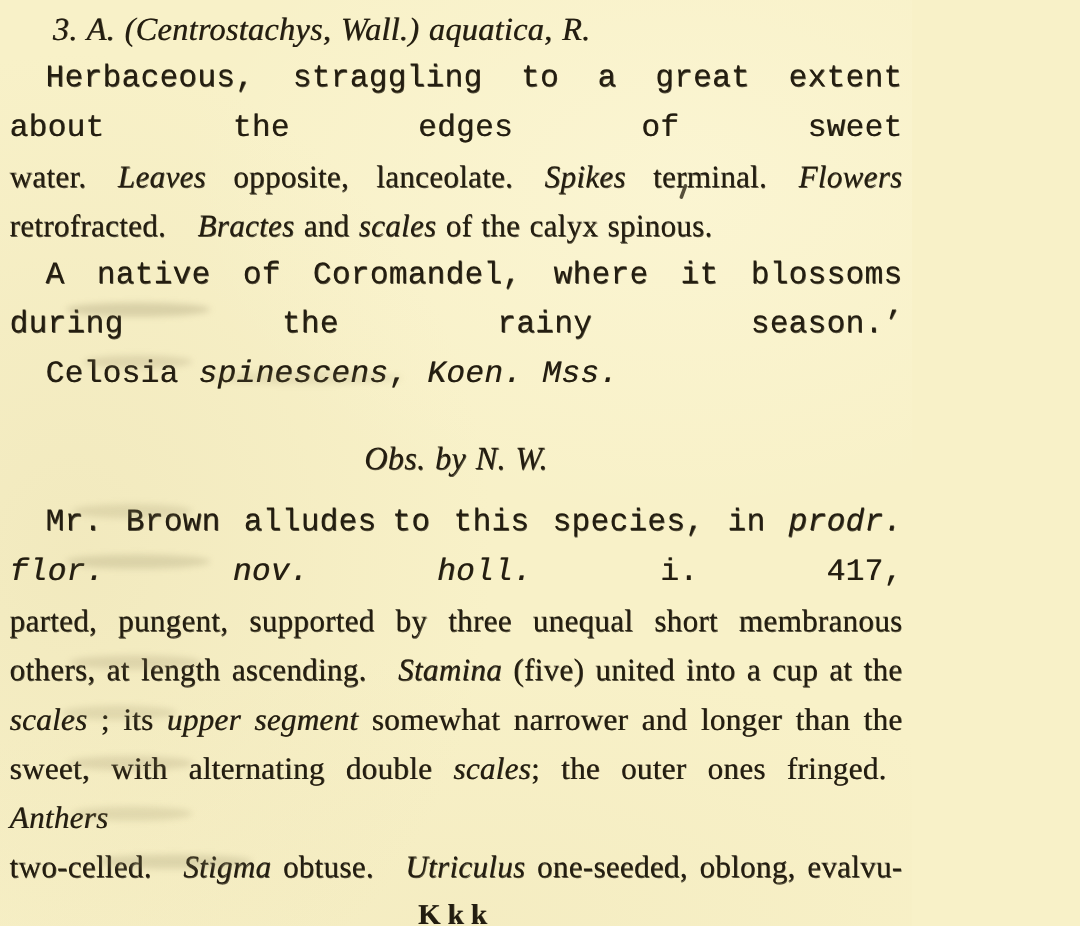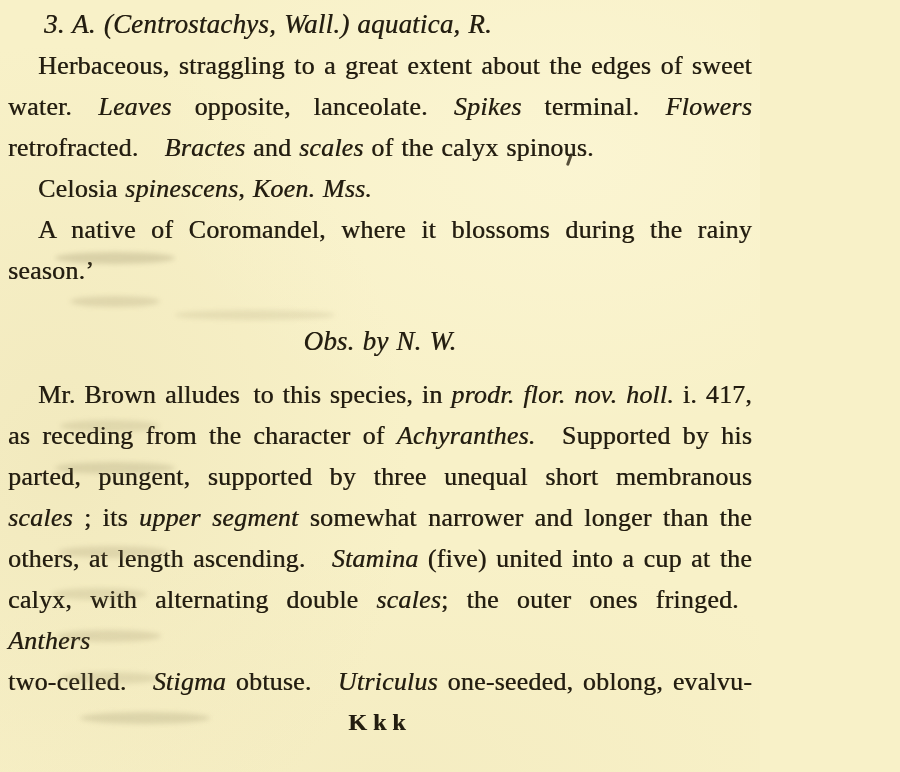--- a/index.html
+++ b/index.html
@@ -35,21 +35,21 @@
     line-height: 40px;
     letter-spacing: 0.2px;
     word-spacing: 1px;
     text-shadow: 0.5px 0.3px 0 rgba(35,29,16,0.75);
   }
   .para .line { line-height: 41px; }
   .justify {
     text-align: justify;
     text-align-last: justify;
   }
-  .indent1 { text-indent: 30px; }
+  .indent1 { text-indent: 30px; font-family: Liberation Mono, monospace; }
   .indent2 { text-indent: 36px; }
   .center {
     text-align: left;
     text-align-last: center;
   }
   .obs-heading {
     margin-top: 30px;
     margin-bottom: 12px;
     font-size: 27px;
   }
@@ -95,29 +95,28 @@
 </style>
 </head>
 <body>
 
 <div class="page">
   <div class="textblock para" id="text-root">
       <div class="line indent2 species-heading"><span class="it">3. A. (Centrostachys, Wall.) aquatica, R.</span></div>
       <div class="line indent1 justify"><span>Herbaceous, straggling to a great extent about the edges of sweet</span></div>
       <div class="line justify"><span>water. </span><span class="it">Leaves</span><span> opposite, lanceolate. </span><span class="it">Spikes</span><span> terminal. </span><span class="it">Flowers</span></div>
       <div class="line"><span>retrofracted. </span><span class="it">Bractes</span><span> and </span><span class="it">scales</span><span> of the calyx spinous.</span></div>
+      <div class="line indent1 justify"><span>A native of Coromandel, where it blossoms during the rainy season.’</span></div>
       <div class="line indent1"><span>Celosia </span><span class="it">spinescens</span><span>, </span><span class="it">Koen. Mss.</span></div>
-      <div class="line indent1 justify"><span>A native of Coromandel, where it blossoms during the rainy season.’</span></div>
       <div class="line center obs-heading"><span class="it">Obs. by N. W.</span></div>
       <div class="line indent1 justify"><span>Mr. Brown alludes to this species, in </span><span class="it">prodr. flor. nov. holl.</span><span> i. 417,</span></div>
-      <div class="line justify"><span>as receding from the character of </span><span class="it">Achyranthes.</span><span> Supported by his</span></div>
       <div class="line justify"><span>parted, pungent, supported by three unequal short membranous</span></div>
+      <div class="line justify"><span>others, at length ascending. </span><span class="it">Stamina</span><span> (five) united into a cup at the</span></div>
       <div class="line justify"><span class="it">scales</span><span> ; its </span><span class="it">upper segment</span><span> somewhat narrower and longer than the</span></div>
-      <div class="line justify"><span>others, at length ascending. </span><span class="it">Stamina</span><span> (five) united into a cup at the</span></div>
-      <div class="line justify"><span>calyx, with alternating double </span><span class="it">scales</span><span>; the outer ones fringed. </span><span class="it">Anthers</span></div>
+      <div class="line justify"><span>sweet, with alternating double </span><span class="it">scales</span><span>; the outer ones fringed. </span><span class="it">Anthers</span></div>
       <div class="line justify"><span>two-celled. </span><span class="it">Stigma</span><span> obtuse. </span><span class="it">Utriculus</span><span> one-seeded, oblong, evalvu-</span></div>
       <div class="line center signature"><span>Kkk</span></div>
     </div>
 
   <div class="speck s1"></div>
   <div class="speck s2"></div>
   <div class="speck s3"></div>
   <div class="speck s4"></div>
   <div class="speck s5"></div>
   <div class="speck s6"></div>

